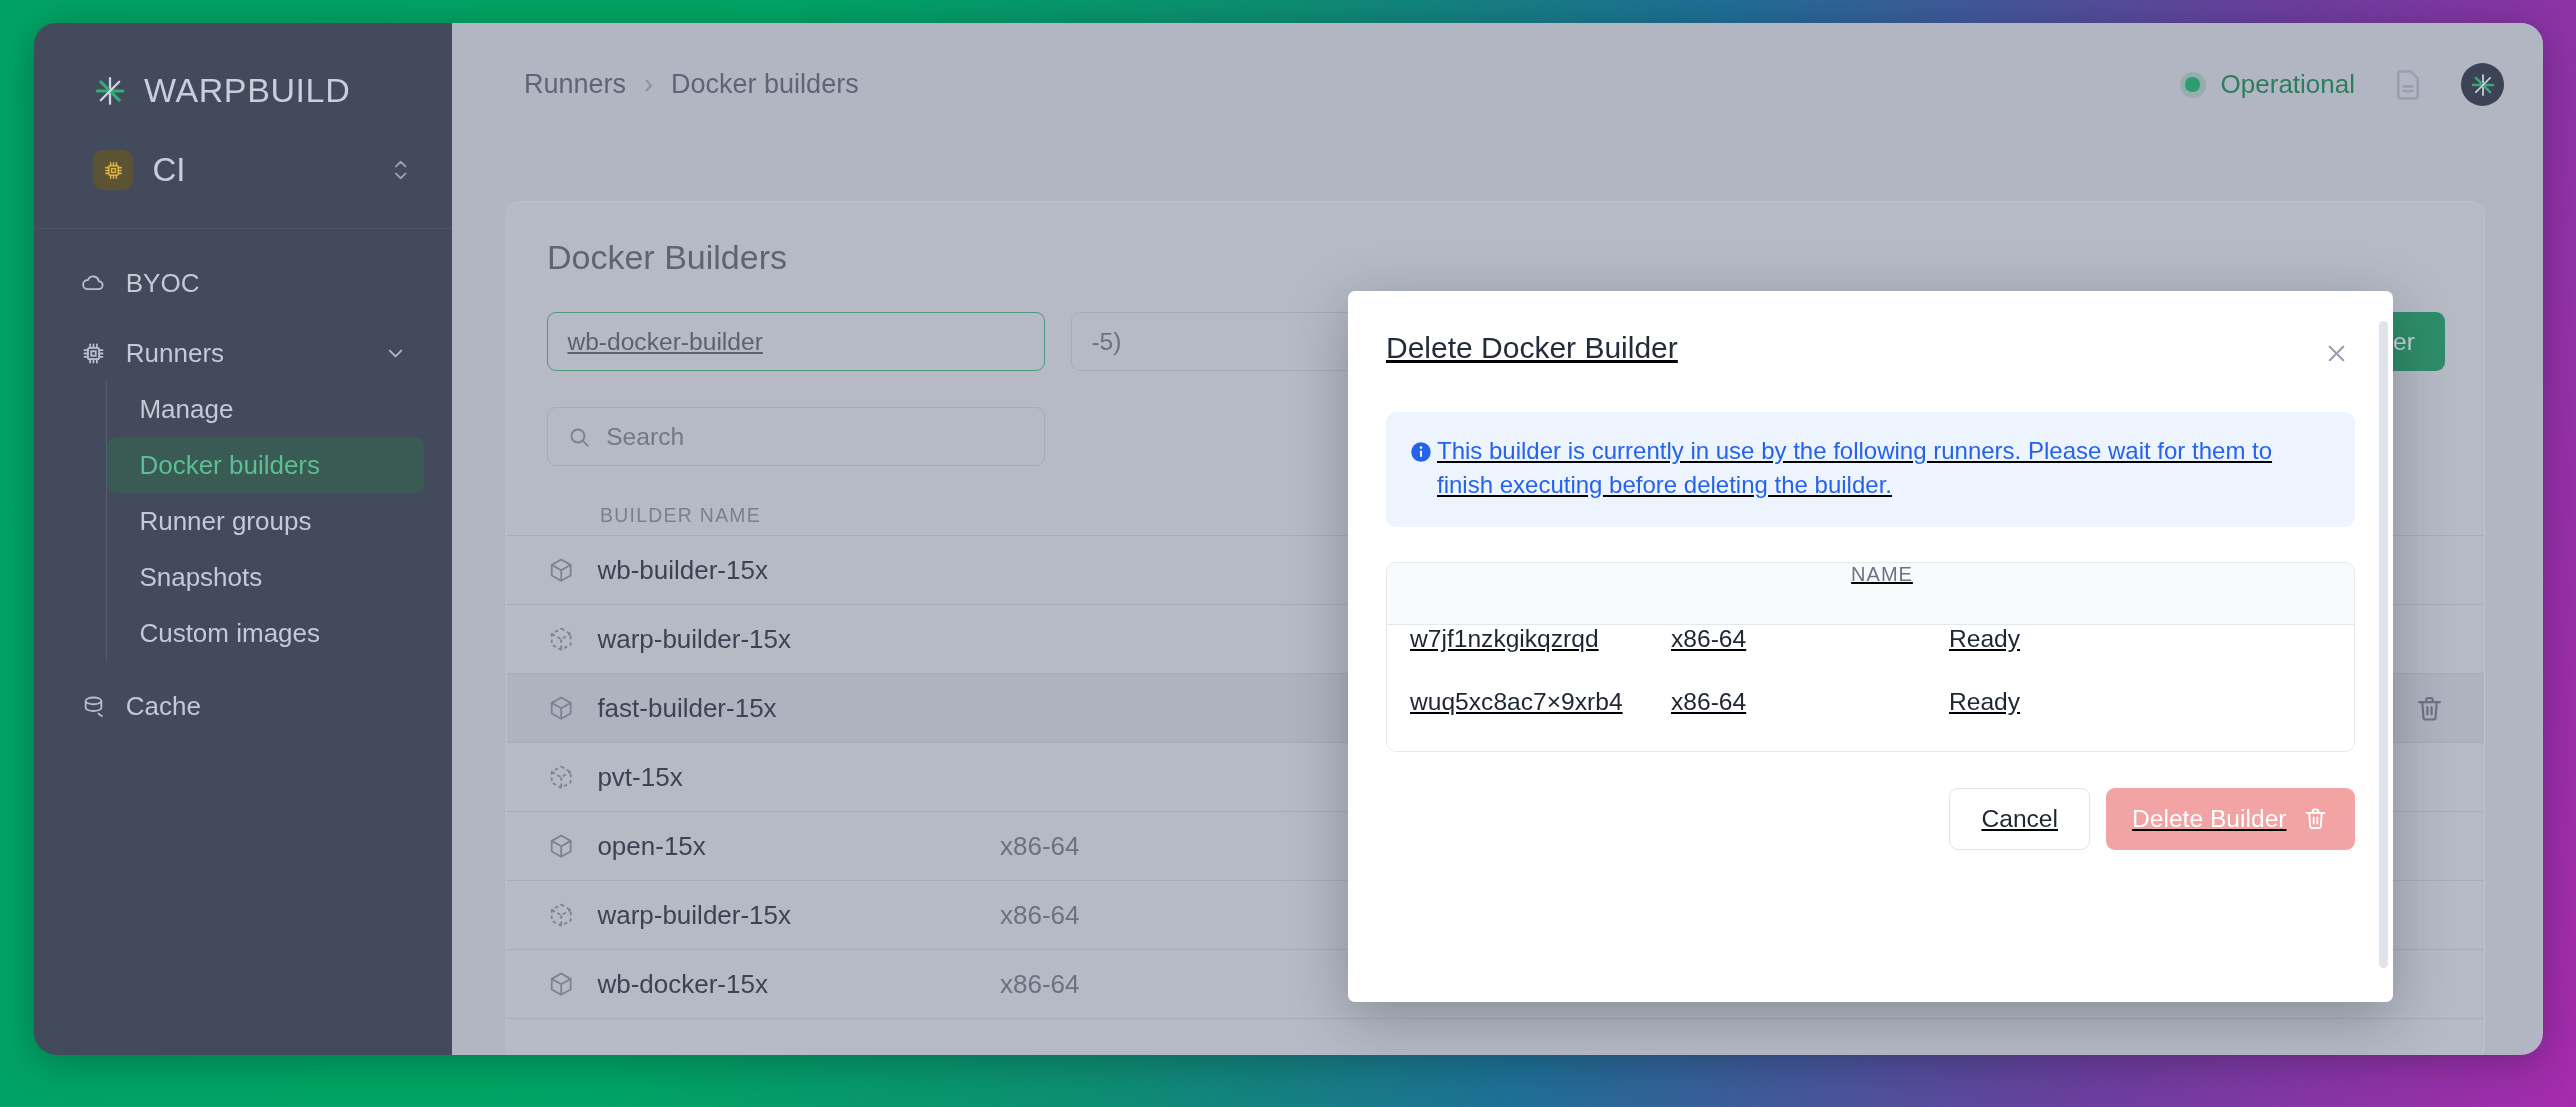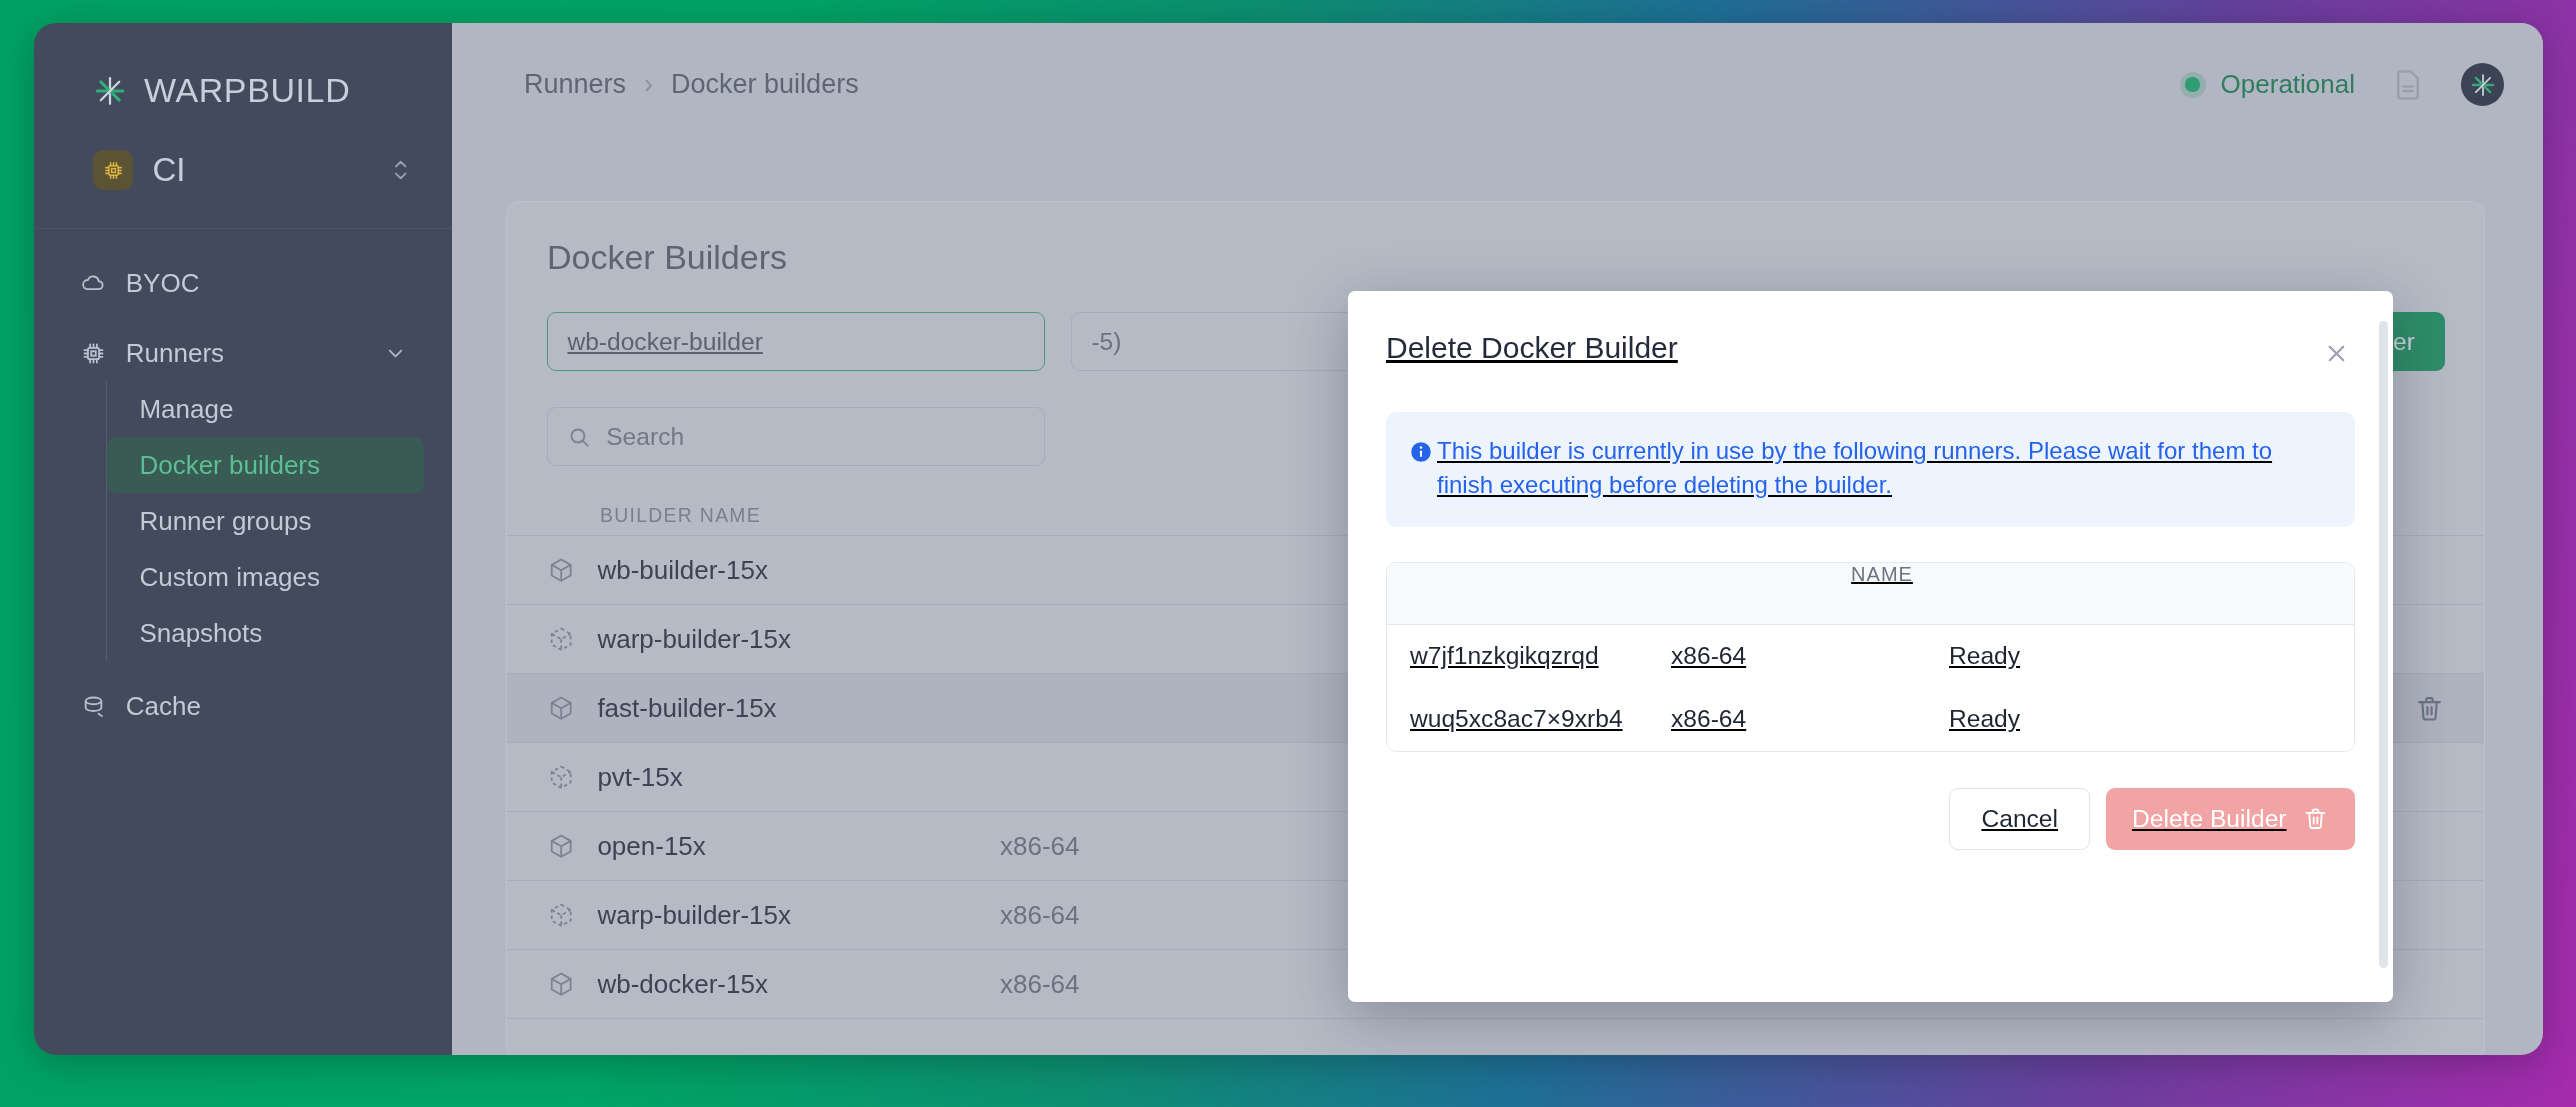--- a/index.html
+++ b/index.html
@@ -242,21 +242,21 @@
     overflow: hidden;
   }
   .mt-head {
     display: flex; align-items: center;
     height: 62px;
     background: #f8fafc;
     border-bottom: 1.3px solid #e3e7ee;
     flex-direction: column;
   }
   .mt-row {
-    display: flex; align-items: center;
+    display: flex; align-items: flex-start;
     height: 63px;
     background: #fff;
   }
   .mt-c1 { flex: 0 0 284px; padding-left: 23px; }
   .mt-c2 { flex: 0 0 278px; }
   .mt-c3 { flex: 1; }
   .mt-th { font-size: 20px; letter-spacing: 1px; color: #6b7483; }
   .mt-td { font-size: 24.6px; color: #1e2533; }
   .modal-foot {
     display: flex; align-items: center; justify-content: flex-end;
@@ -361,24 +361,24 @@
         <div class="nav-sub">
           <span>Manage</span>
         </div>
         <div class="nav-sub active">
           <span>Docker builders</span>
         </div>
         <div class="nav-sub">
           <span>Runner groups</span>
         </div>
         <div class="nav-sub">
+          <span>Snapshots</span>
+        </div>
+        <div class="nav-sub">
           <span>Custom images</span>
-        </div>
-        <div class="nav-sub">
-          <span>Snapshots</span>
         </div>
       </div>
 
       <div class="nav-item" style="margin-top:17px;">
         <span class="nav-ico">
           <svg width="27" height="27" viewBox="0 0 24 24" fill="none" stroke="#b9c0cd" stroke-width="1.6">
             <ellipse cx="12" cy="7" rx="7" ry="3"></ellipse>
             <path d="M5 7v6c0 1.7 3.1 3 7 3s7-1.3 7-3V7"></path>
             <path d="M16 18l4 3"></path>
           </svg>

